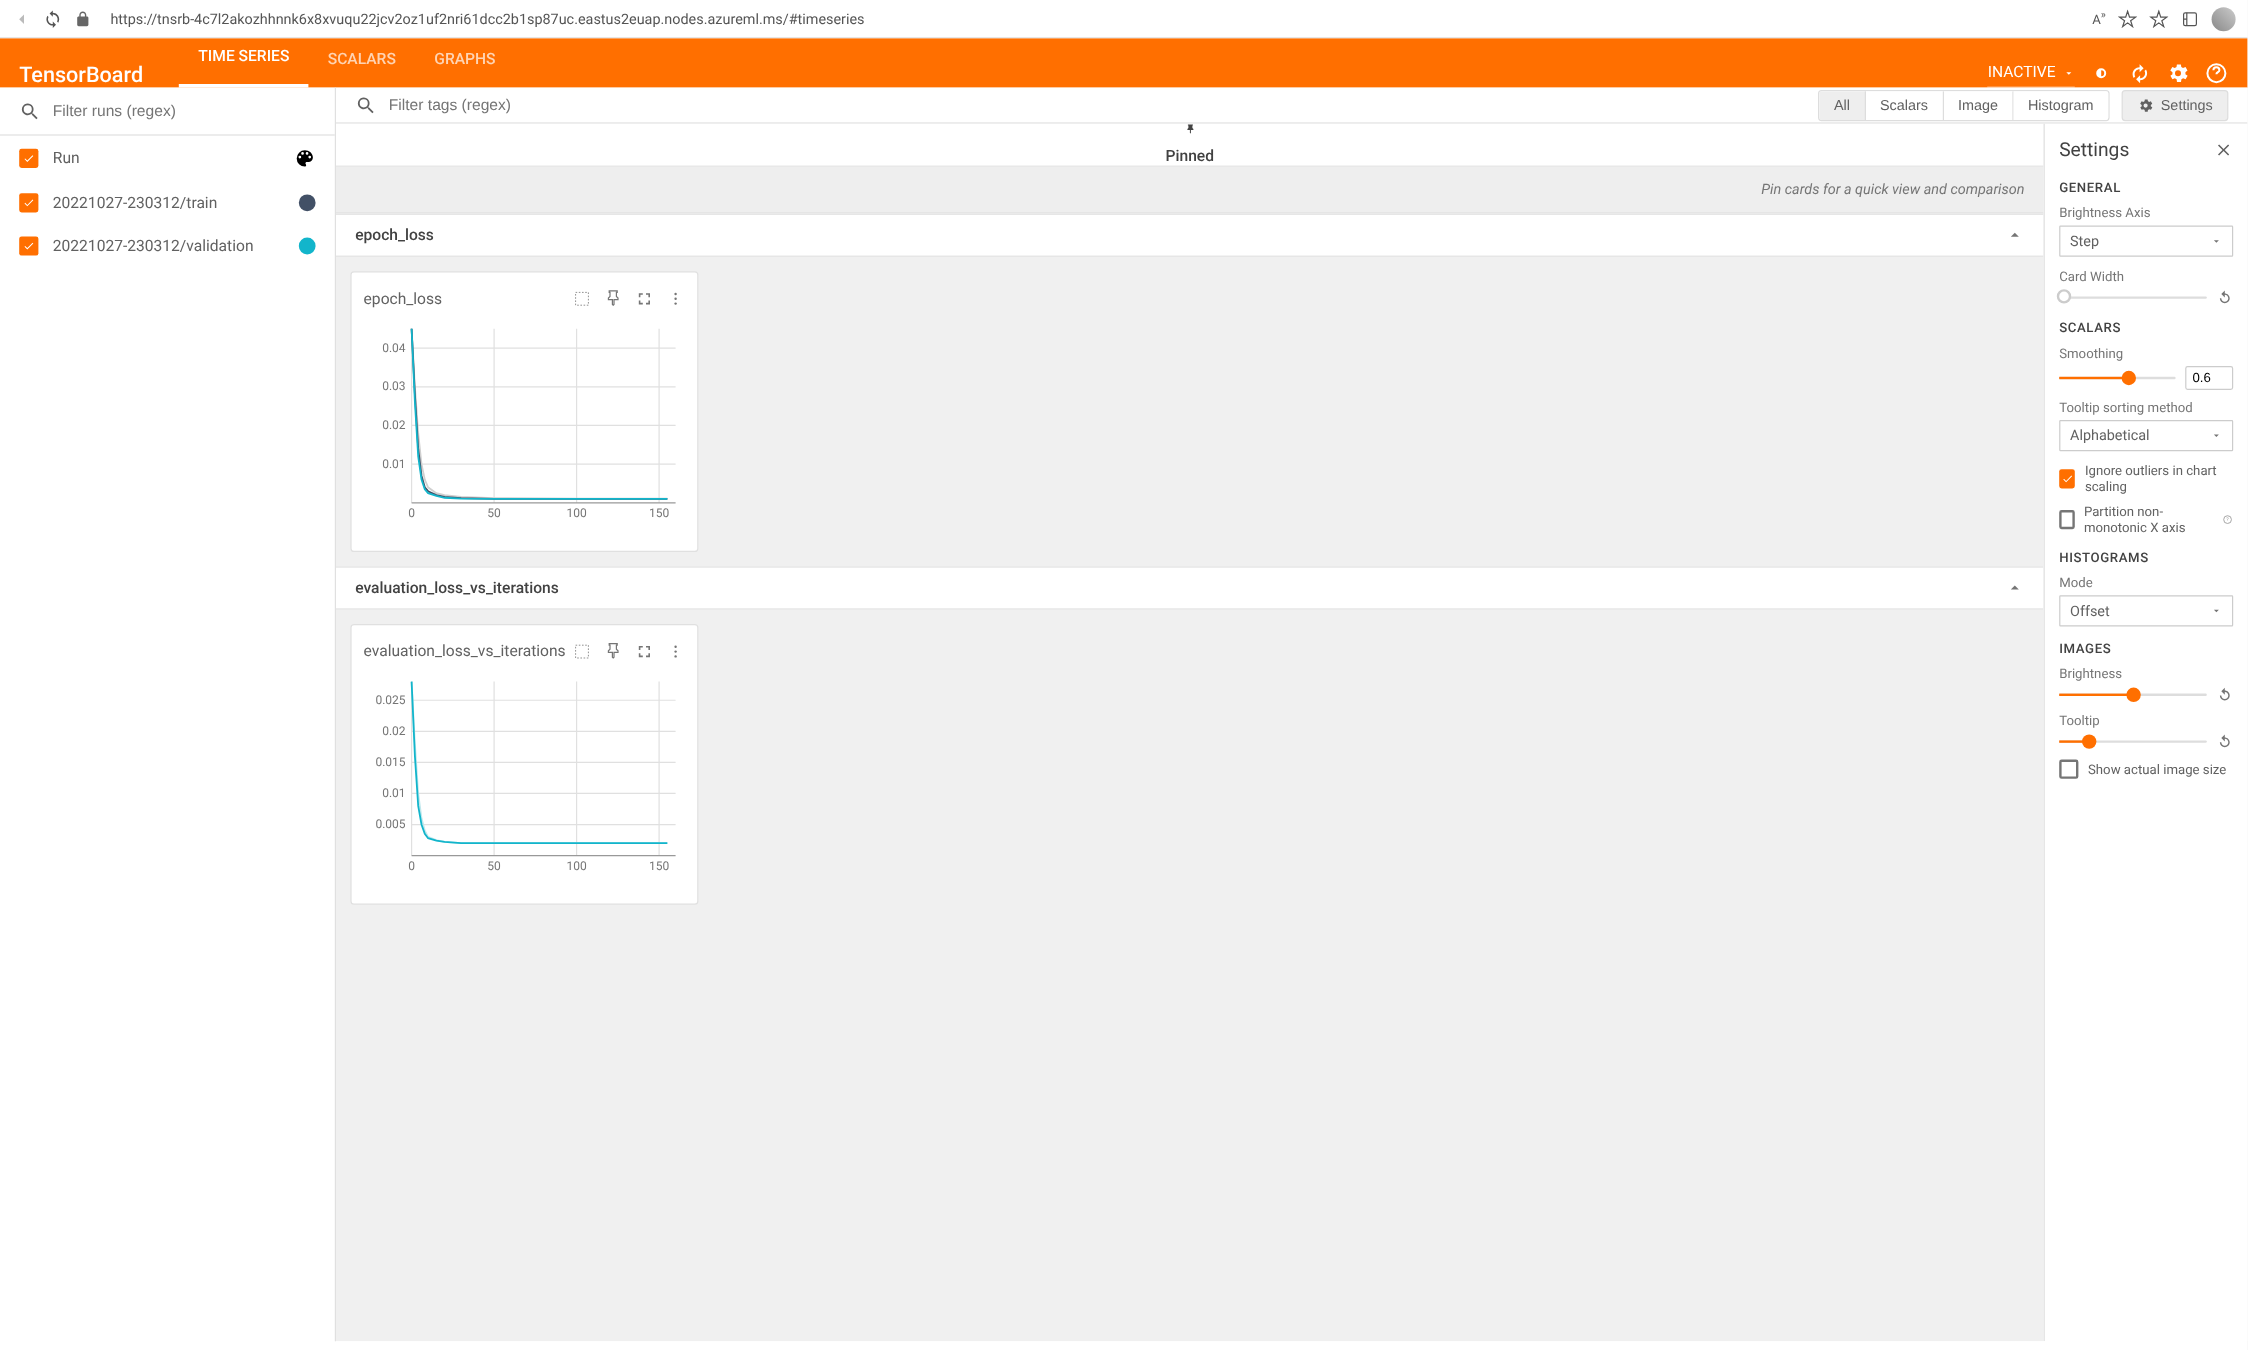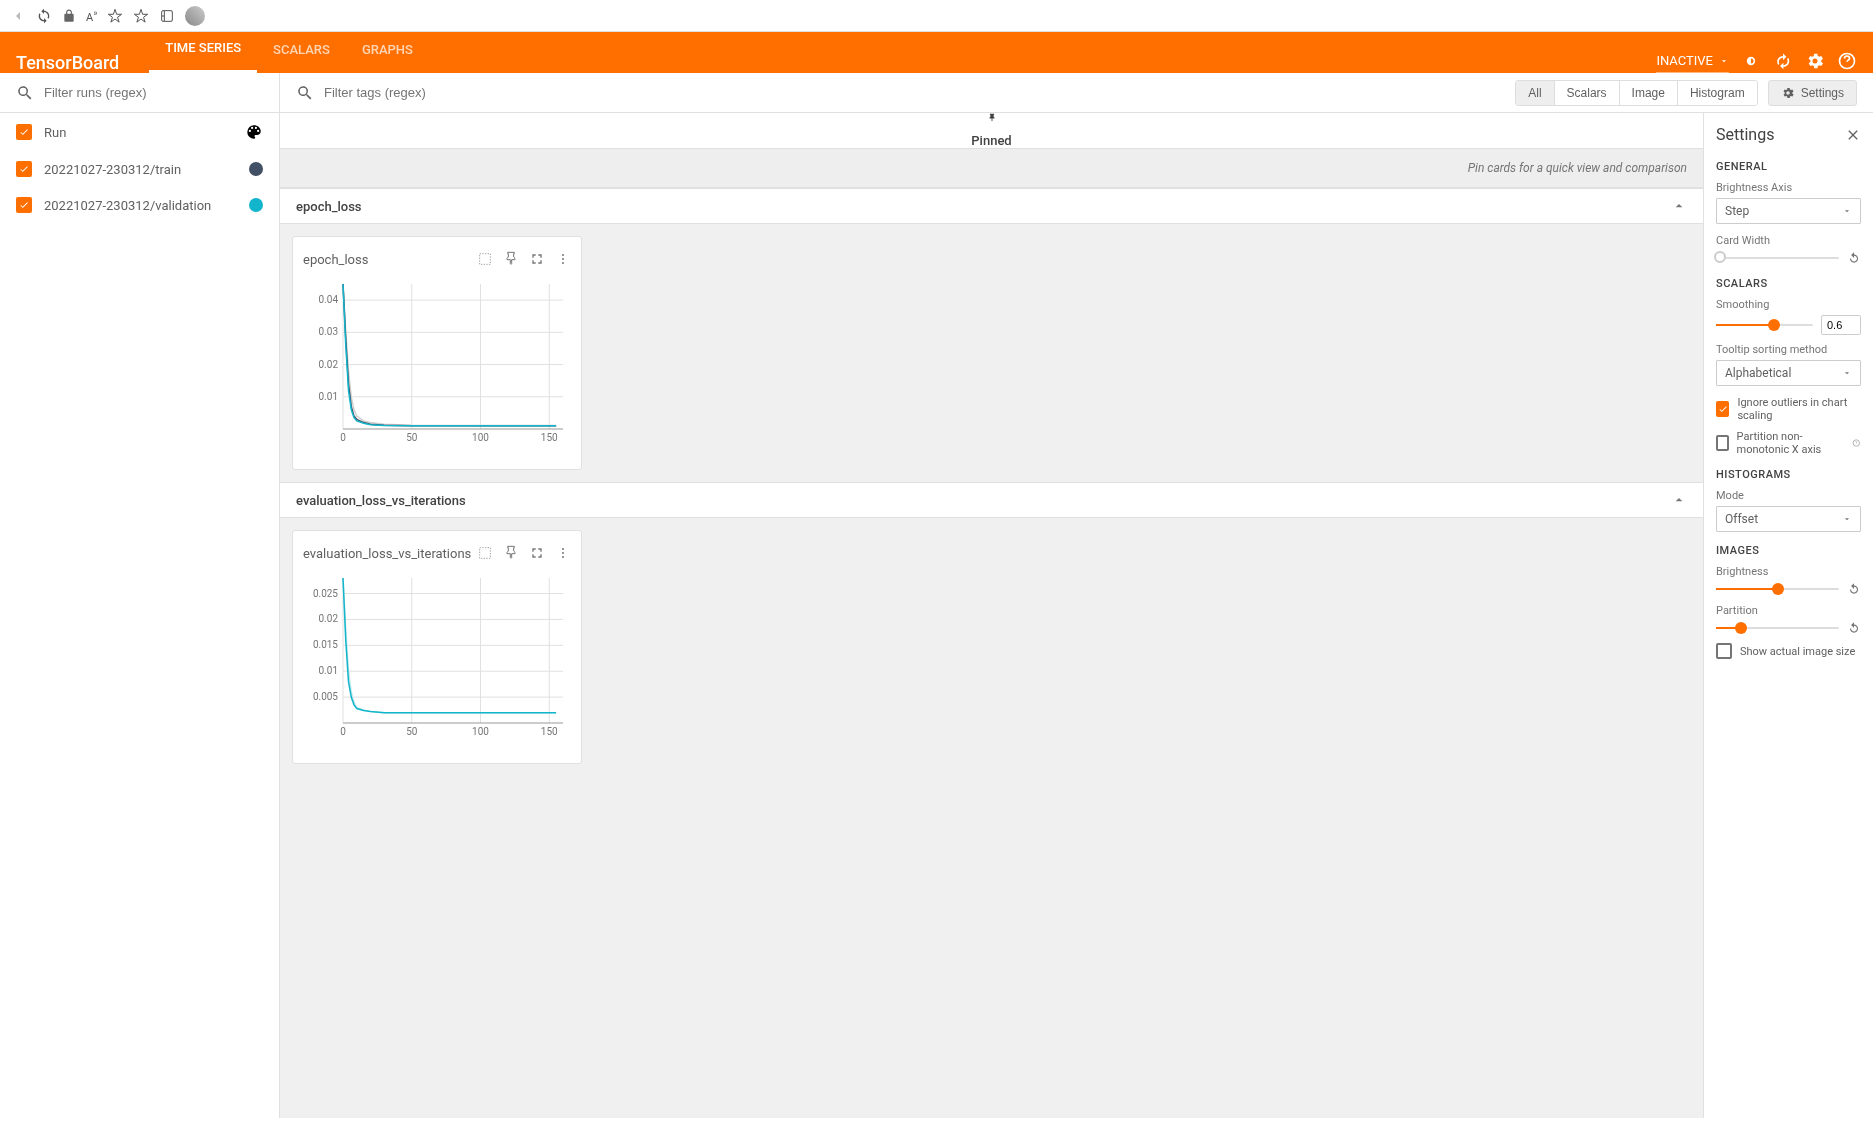--- a/index.html
+++ b/index.html
@@ -36,21 +36,21 @@
     .run-list { padding: 0; }
     .run-item { display: flex; align-items: center; padding: 10px 16px; gap: 12px; }
     .checkbox { width: 16px; height: 16px; background: #ff6f00; border-radius: 2px; display: flex; align-items: center; justify-content: center; cursor: pointer; }
     .checkbox.unchecked { background: #fff; border: 2px solid #757575; }
     .run-name { flex: 1; font-size: 13px; color: #616161; }
     .run-color { width: 14px; height: 14px; border-radius: 50%; }
     .palette-icon { width: 18px; height: 18px; }
     
     
     .content { flex: 1; display: flex; flex-direction: column; background: #fff; overflow: hidden; }
-    .content-toolbar { height: 40px; display: flex; align-items: center; padding: 0 16px; gap: 10px; border-bottom: 1px solid #e0e0e0; }
+    .content-toolbar { height: 30px; display: flex; align-items: center; padding: 0 16px; gap: 10px; border-bottom: 1px solid #e0e0e0; }
     .filter-tags { flex: 1; display: flex; align-items: center; gap: 10px; }
     .filter-tags-input { border: none; outline: none; font-size: 13px; flex: 1; }
     .toggle-group { display: flex; border: 1px solid #ddd; border-radius: 3px; overflow: hidden; }
     .toggle-btn { padding: 5px 12px; font-size: 12px; background: #fff; border: none; border-right: 1px solid #ddd; cursor: pointer; color: #616161; }
     .toggle-btn:last-child { border-right: none; }
     .toggle-btn.active { background: #eee; }
     .settings-btn { display: flex; align-items: center; gap: 6px; padding: 5px 12px; background: #eee; border: 1px solid #ddd; border-radius: 3px; font-size: 12px; cursor: pointer; color: #616161; }
     
     .content-body { flex: 1; display: flex; overflow: hidden; }
     .charts-area { flex: 1; background: #f0f0f0; overflow-y: auto; }
@@ -101,20 +101,21 @@
 <div class="browser-bar">
   <svg class="nav-arrow icon" viewBox="0 0 24 24">
       <path d="M15 18l-6-6 6-6"></path>
     </svg>
   <svg class="refresh-icon-browser icon" viewBox="0 0 24 24">
       <path d="M12 4V1L8 5l4 4V6c3.3 0 6 2.7 6 6 0 1-.3 2-.7 2.8l1.5 1.5C19.5 15 20 13.6 20 12c0-4.4-3.6-8-8-8zm0 14c-3.3 0-6-2.7-6-6 0-1 .3-2 .7-2.8L5.2 7.7C4.5 9 4 10.4 4 12c0 4.4 3.6 8 8 8v3l4-4-4-4v3z"></path>
     </svg>
   <svg class="lock-icon icon" viewBox="0 0 24 24">
       <path d="M18 8h-1V6c0-2.8-2.2-5-5-5S7 3.2 7 6v2H6c-1.1 0-2 .9-2 2v10c0 1.1.9 2 2 2h12c1.1 0 2-.9 2-2V10c0-1.1-.9-2-2-2zM9 6c0-1.7 1.3-3 3-3s3 1.3 3 3v2H9V6z"></path>
     </svg>
+  <div class="url-bar">https://tnsrb-4c7l2akozhhnnk6x8xvuqu22jcv2oz1uf2nri61dcc2b1sp87uc.eastus2euap.nodes.azureml.ms/#timeseries</div>
   <div class="browser-actions">
     <span style="font-size:11px;">A<sup>»</sup></span>
     <svg class="browser-icon icon" viewBox="0 0 24 24">
         <path d="M12 2l2.4 7.4H22l-6.2 4.5 2.4 7.3L12 16.6l-6.2 4.6 2.4-7.3L2 9.4h7.6z" fill="none" stroke="currentColor" stroke-width="1.5"></path>
       </svg>
     <svg class="browser-icon icon" viewBox="0 0 24 24">
         <path d="M12 2l2.4 7.4H22l-6.2 4.5 2.4 7.3L12 16.6l-6.2 4.6 2.4-7.3L2 9.4h7.6z" fill="none" stroke="currentColor" stroke-width="1.5"></path>
       </svg>
     <svg class="browser-icon icon" viewBox="0 0 24 24">
         <rect x="4" y="4" width="16" height="16" rx="2" fill="none" stroke="currentColor" stroke-width="1.5"></rect>
@@ -415,21 +416,21 @@
         <div class="field-label">Brightness</div>
         <div class="slider-row">
           <div class="slider">
               <div class="slider-fill" style="width:50%"></div>
               <div class="slider-thumb" style="left:50%"></div>
             </div>
           <svg class="reset-icon icon" viewBox="0 0 24 24">
               <path d="M12 5V2L7 7l5 5V8c2.8 0 5 2.2 5 5s-2.2 5-5 5-5-2.2-5-5H5c0 3.9 3.1 7 7 7s7-3.1 7-7-3.1-7-7-7z" fill="#757575"></path>
             </svg>
         </div>
-        <div class="field-label">Partition</div>
+        <div class="field-label">Tooltip</div>
         <div class="slider-row">
           <div class="slider">
               <div class="slider-fill" style="width:20%"></div>
               <div class="slider-thumb" style="left:20%"></div>
             </div>
           <svg class="reset-icon icon" viewBox="0 0 24 24">
               <path d="M12 5V2L7 7l5 5V8c2.8 0 5 2.2 5 5s-2.2 5-5 5-5-2.2-5-5H5c0 3.9 3.1 7 7 7s7-3.1 7-7-3.1-7-7-7z" fill="#757575"></path>
             </svg>
         </div>
         <div class="checkbox-row">

